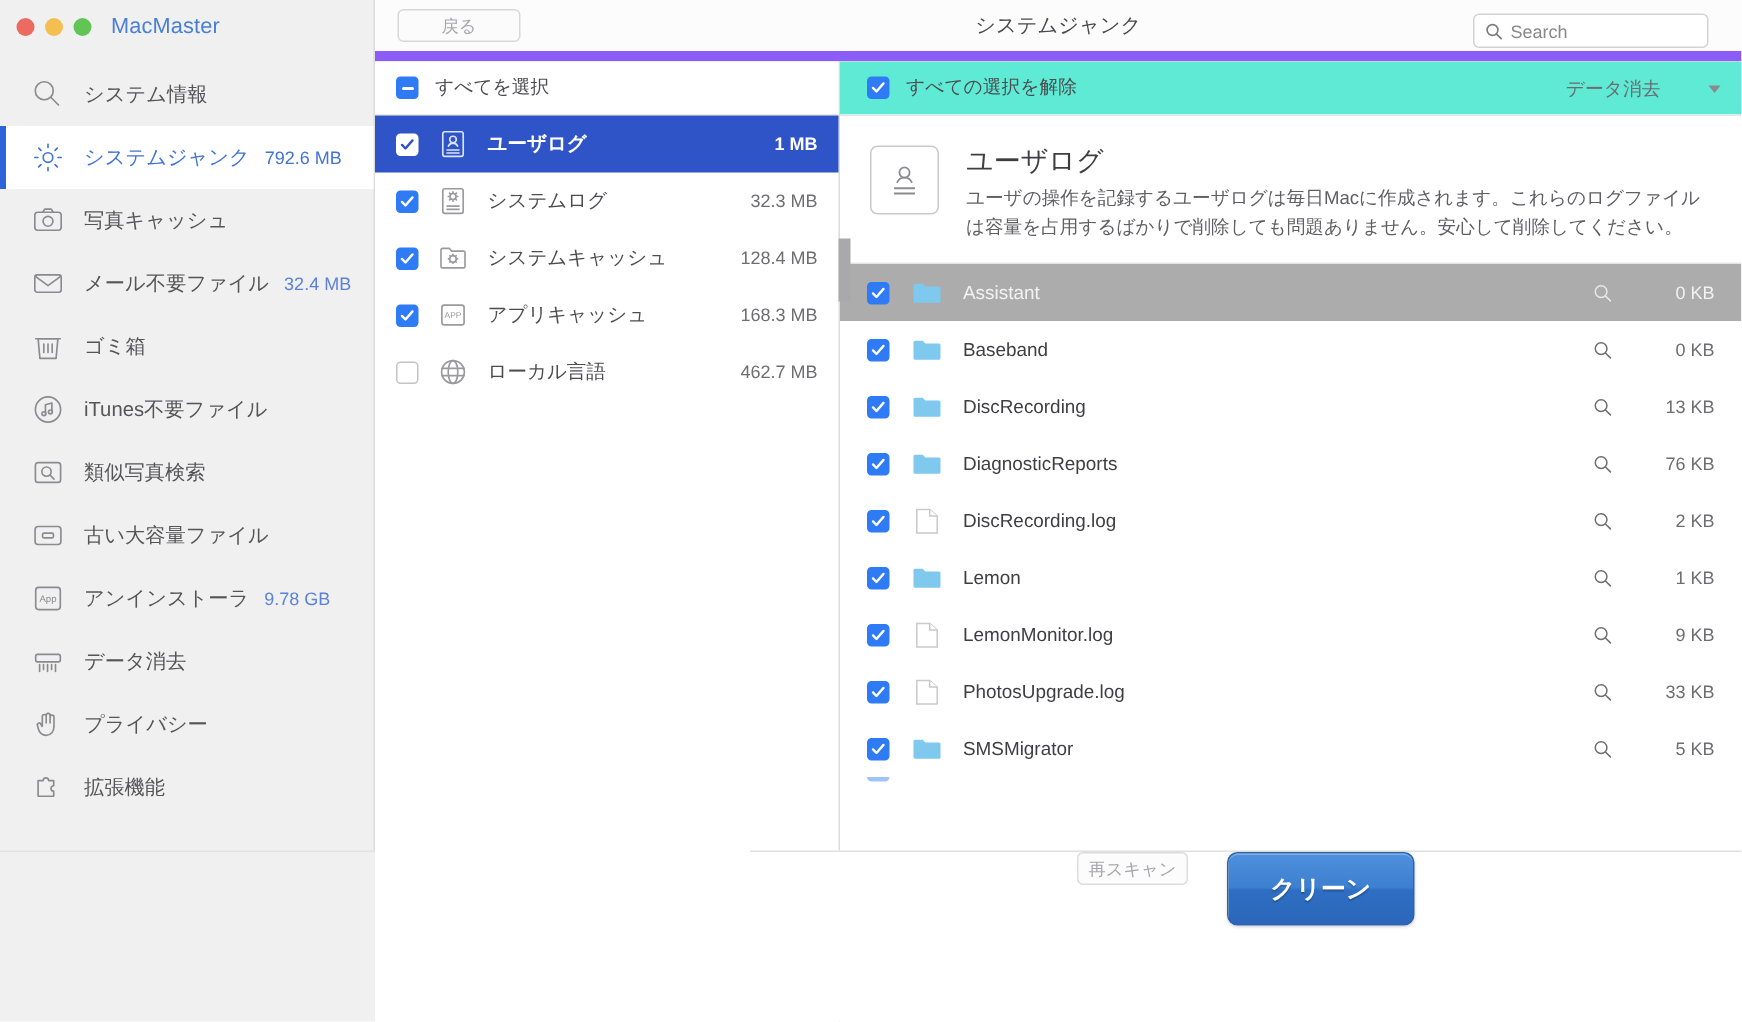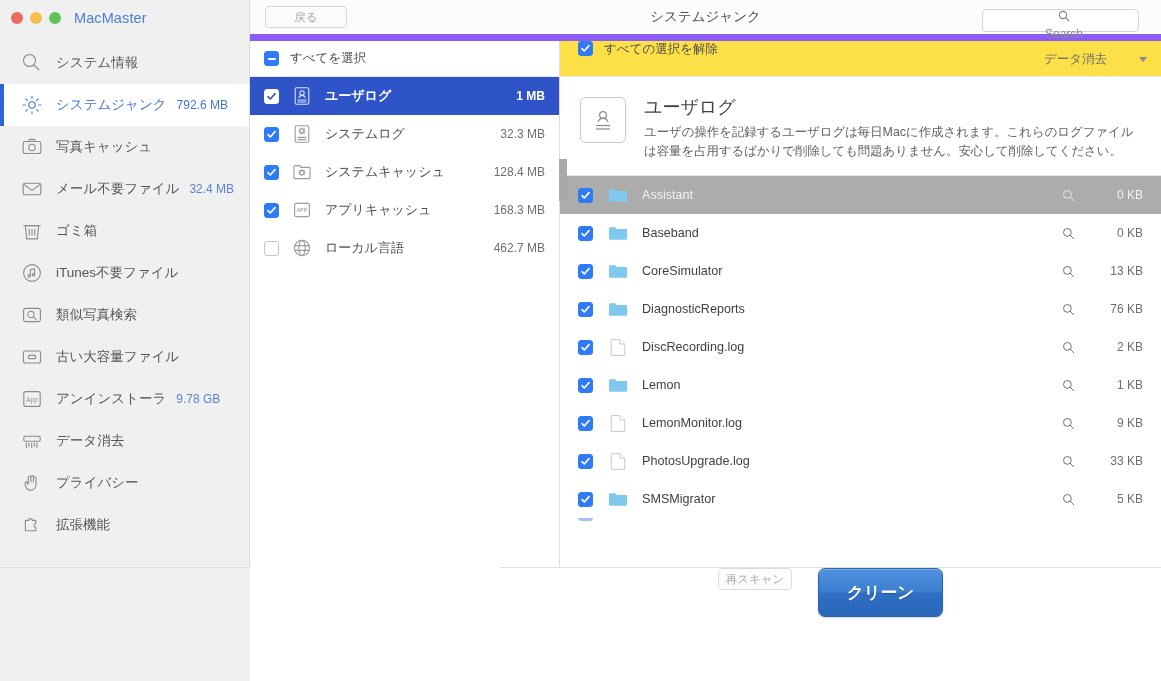--- a/index.html
+++ b/index.html
@@ -62,21 +62,21 @@
     border: 1px solid #d8d8d8; border-radius: 4px; background: #fbfbfb;
     font-size: 11.5px; color: #a8a8ac; display: flex; align-items: center; justify-content: center;
   }
   .top-title {
     position: absolute; left: 0; right: 0; text-align: center;
     font-size: 13.5px; color: #4a4a4e; pointer-events: none;
   }
   .search-box {
     position: absolute; right: 22px; top: 9px;
     width: 157px; height: 23px; border: 1px solid #d3d3d6; border-radius: 4px;
-    background: #fff; display: flex; align-items: center; padding-left: 7px; gap: 5px; flex-direction: column;
+    background: #fff; display: flex; align-items: center; padding-left: 7px; gap: 5px;
   }
   .search-box .sicon { color: #7c7c80; display: flex; }
   .search-box .sph { font-size: 12px; color: #89898d; }
 
   
   .cols { flex: 1 1 auto; display: flex; min-height: 0; position: relative; }
 
   
   .midcol {
     width: 310px; flex: 0 0 310px; background: #ffffff;
@@ -99,22 +99,22 @@
   .cat-row.sel .cico { color: #dbe3f7; }
 
   .mid-scroll {
     position: absolute; right: -8px; top: 118px; width: 8px; height: 42px;
     background: #a9a9ab; border-radius: 0px; z-index: 5;
   }
 
   
   .rcol { flex: 1 1 auto; background: #ffffff; position: relative; height: 100%; overflow: hidden; }
   .deselect-bar {
-    height: 36px; display: flex; align-items: flex-start; padding-left: 18px;
-    border-bottom: 1px solid #e9e9e9; background: #fde047; position: relative;
+    height: 36px; display: flex; align-items: center; padding-left: 18px;
+    border-bottom: 1px solid #e9e9e9; background: #5eead4; position: relative;
   }
   .deselect-bar .lbl { margin-left: 11px; font-size: 12.5px; color: #4d4d51; }
   .sortwrap {
     position: absolute; right: 14px; top: 0; height: 36px; display: flex; align-items: center; gap: 32px;
   }
   .sortwrap .slbl { font-size: 12.5px; color: #6b6b70; }
   .caret { width: 0; height: 0; border-left: 4.5px solid transparent; border-right: 4.5px solid transparent; border-top: 5px solid #8a8a8e; }
 
   .desc-block {
     display: flex; padding: 18px 22px 14px 20px; border-bottom: 1px solid #e4e4e4; background: #fff;
@@ -494,21 +494,21 @@
               <span class="cb on">
                 <svg width="11" height="11" viewBox="0 0 11 11">
                   <path d="M2 5.6 L4.3 8 L9 2.6" fill="none" stroke="#fff" stroke-width="1.6" stroke-linecap="round" stroke-linejoin="round"></path>
                 </svg>
               </span>
               <span class="ficon">
                 <svg width="20" height="16" viewBox="0 0 20 16">
                   <path d="M1 3.2a1 1 0 0 1 1-1h5.2l1.6 1.8H18a1 1 0 0 1 1 1v8.8a1 1 0 0 1-1 1H2a1 1 0 0 1-1-1z" fill="#7fc8ee"></path>
                 </svg>
               </span>
-              <span class="fname">CoreSimulator</span>
+              <span class="fname">DiscRecording</span>
               <span class="fmag">
                 <svg width="13" height="13" viewBox="0 0 13 13">
                   <circle cx="5.4" cy="5.4" r="3.9" fill="none" stroke="currentColor" stroke-width="1"></circle>
                   <line x1="8.3" y1="8.3" x2="11.6" y2="11.6" stroke="currentColor" stroke-width="1" stroke-linecap="round"></line>
                 </svg>
               </span>
               <span class="fsize">13 KB</span>
             </div>
             <div class="file-row">
               <span class="cb on">

